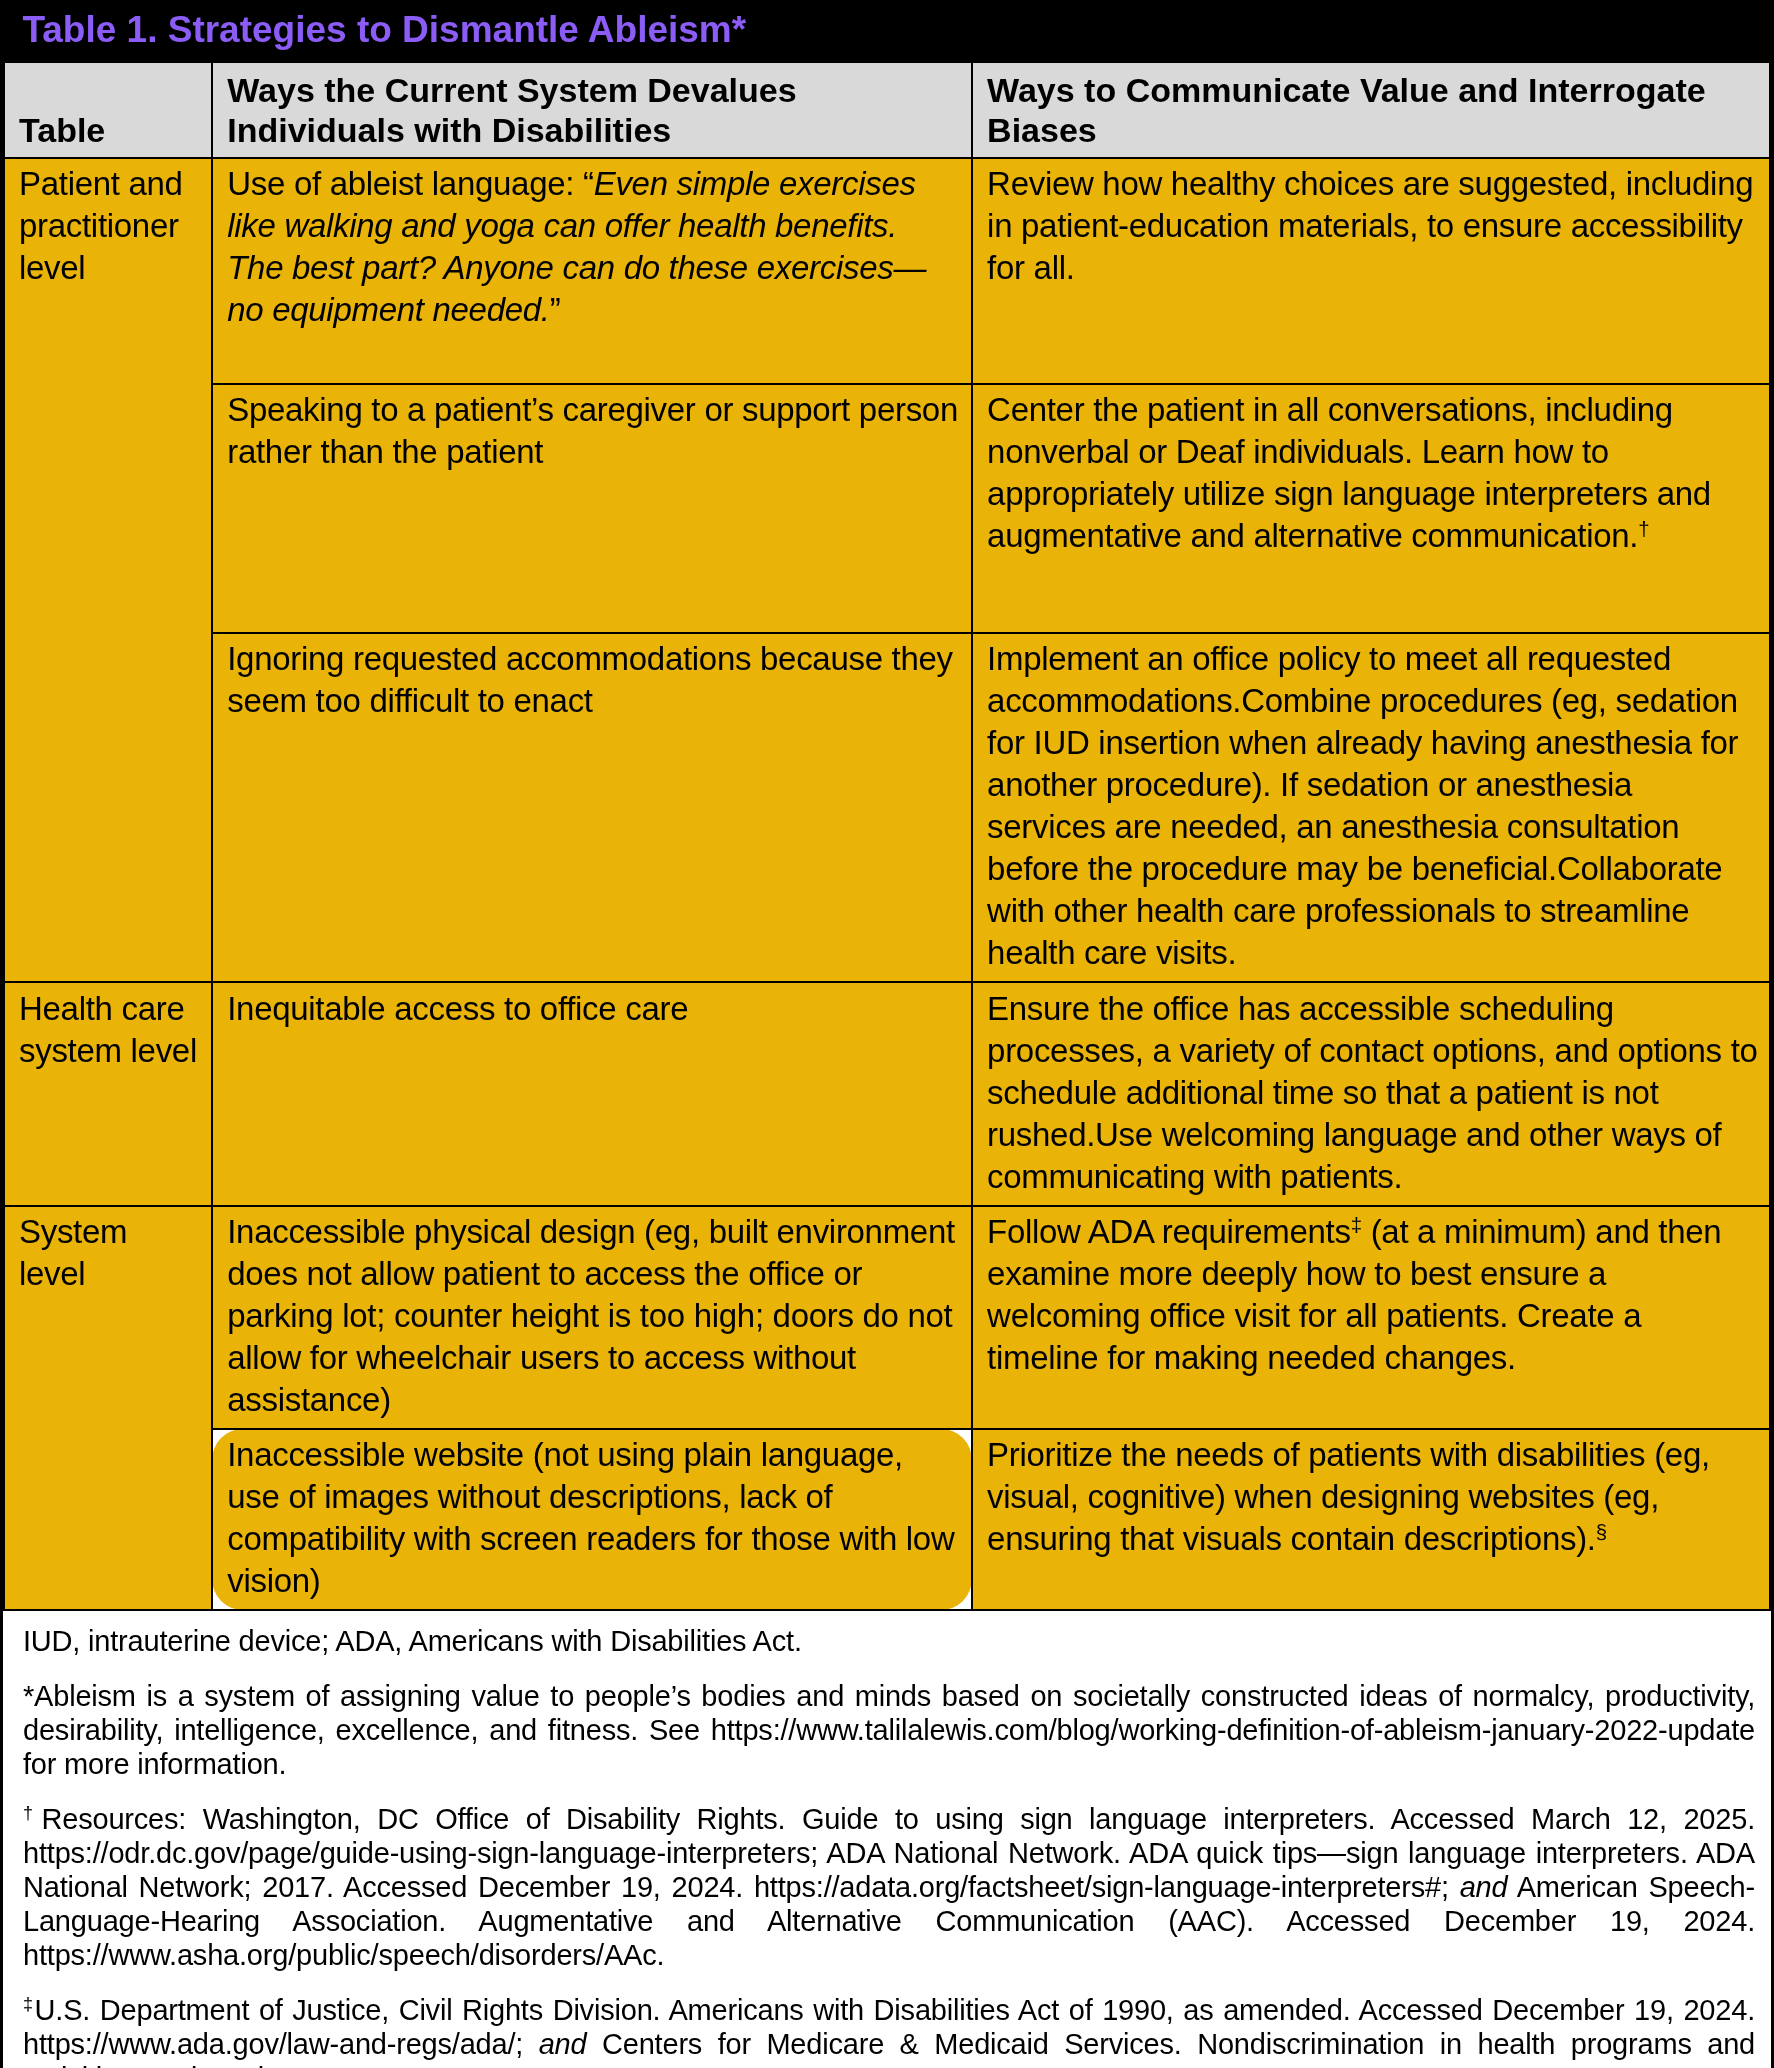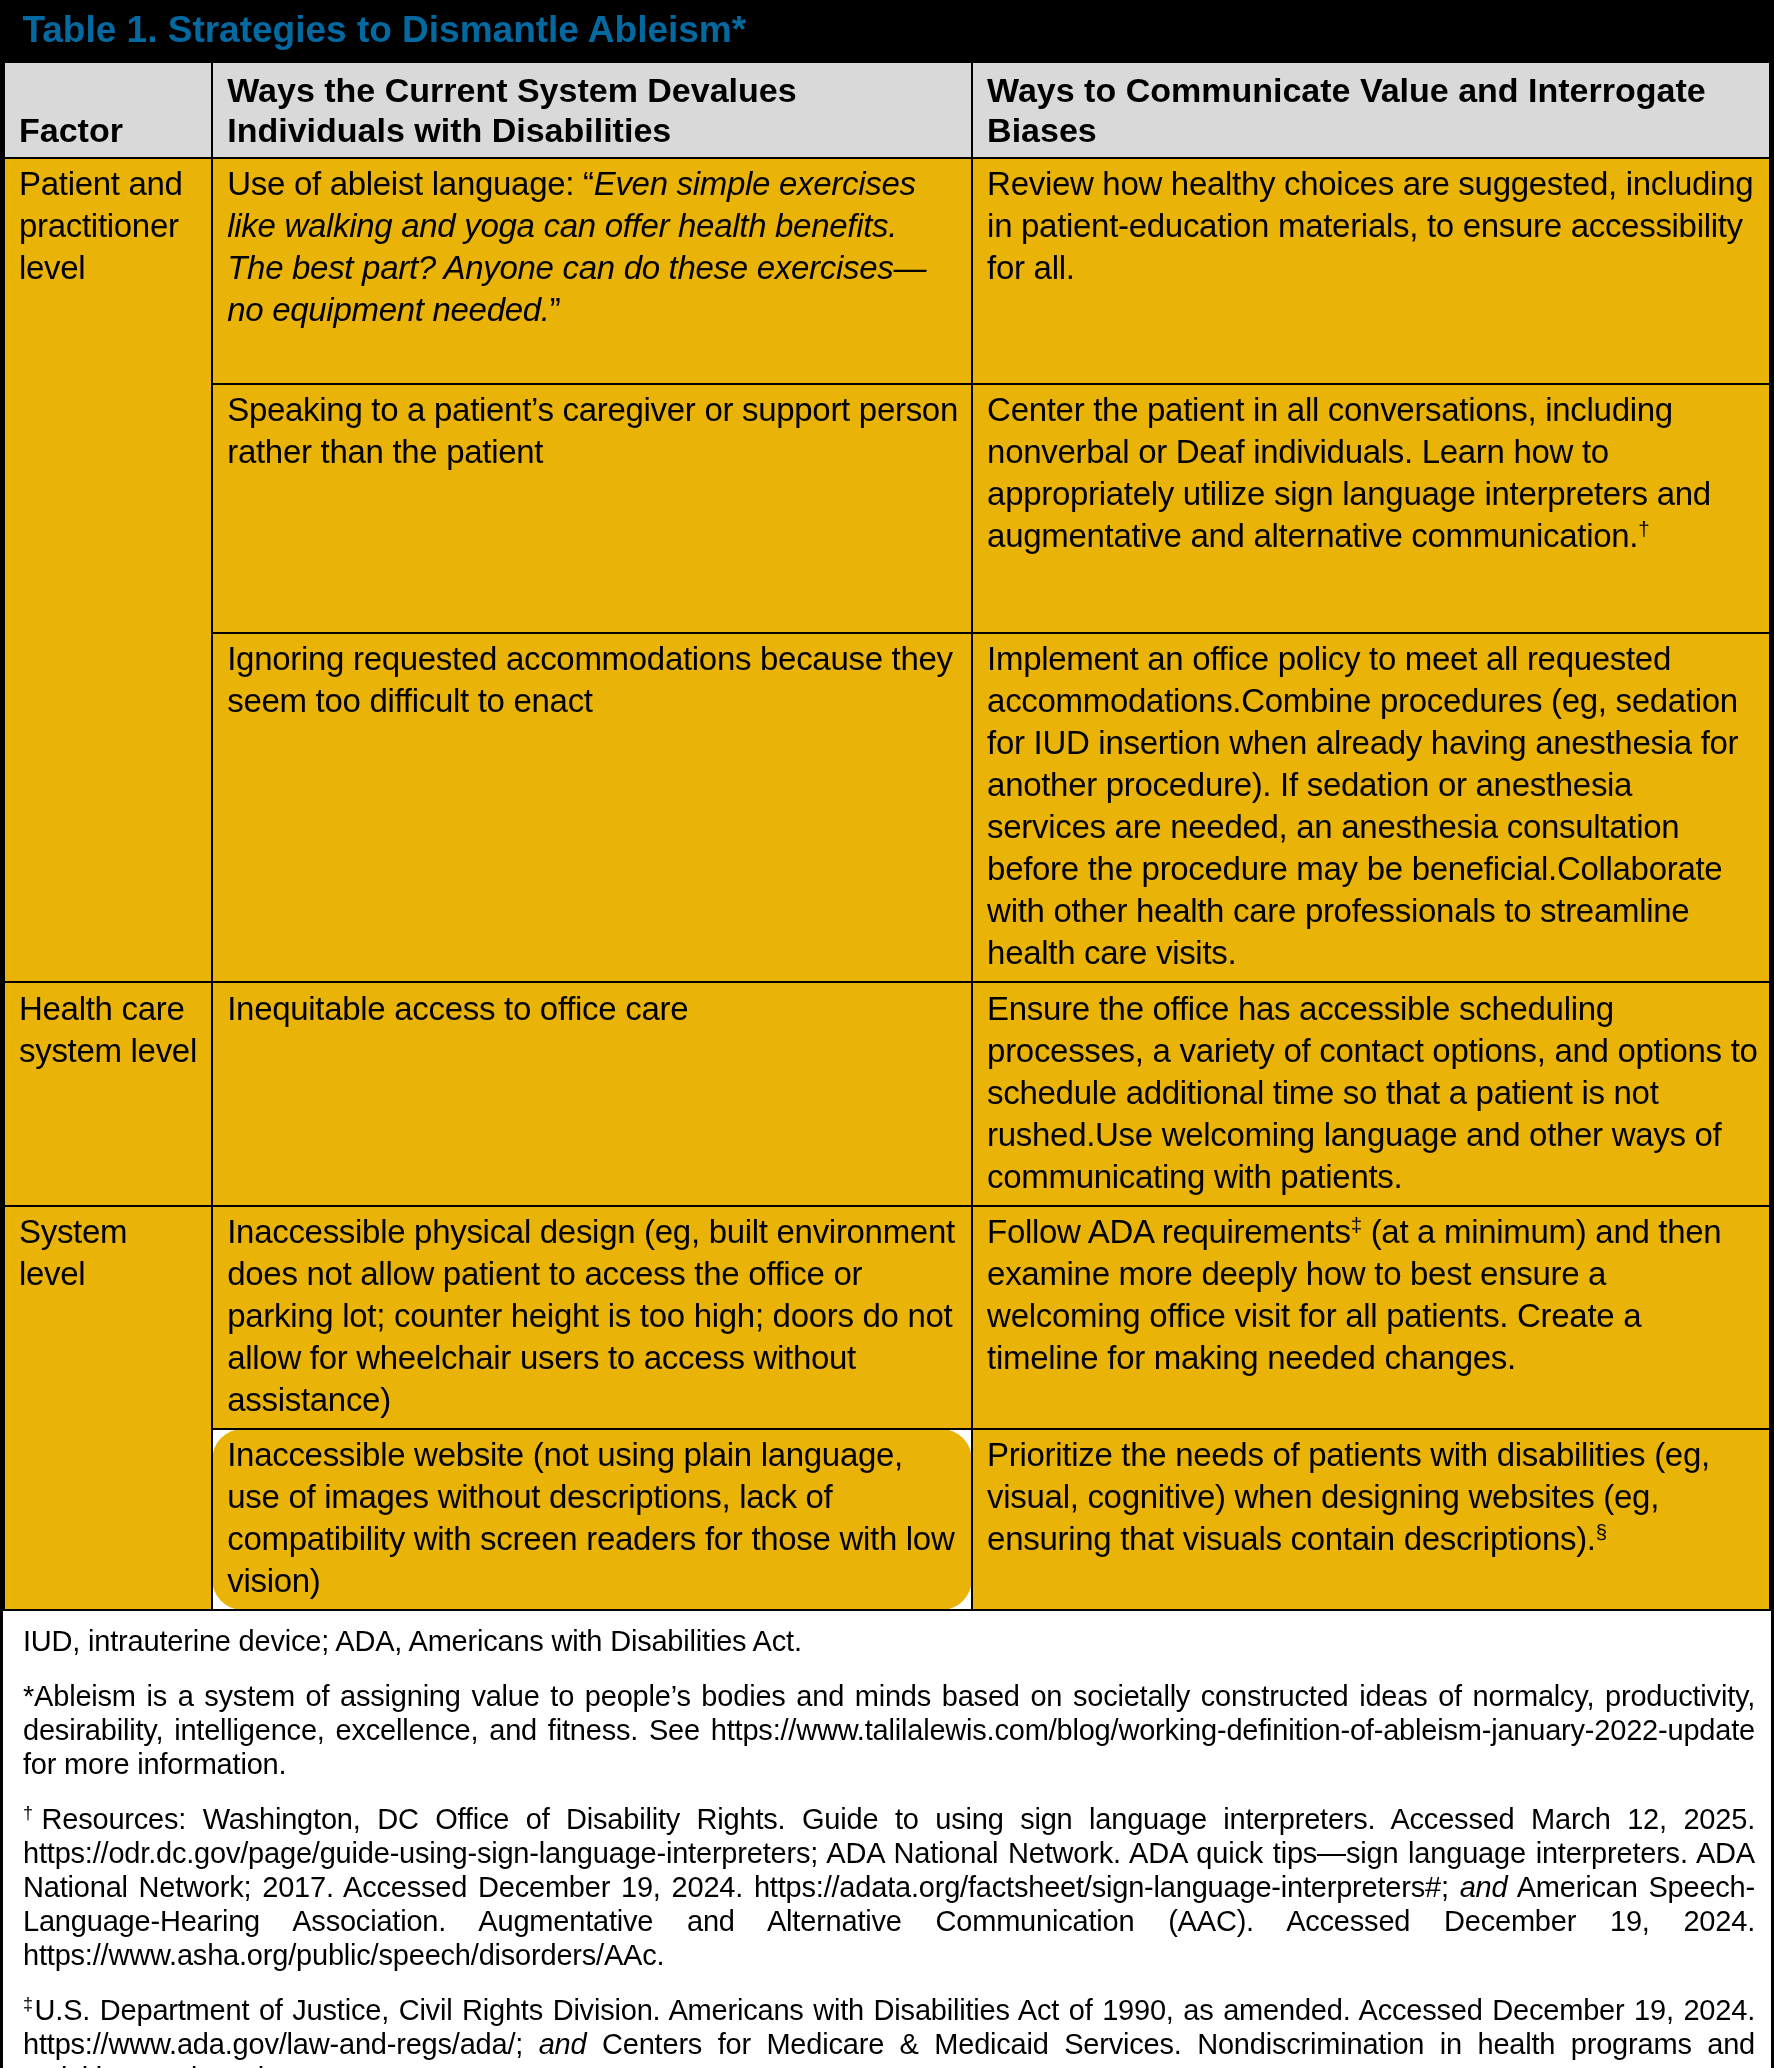--- a/index.html
+++ b/index.html
@@ -10,21 +10,21 @@
     color: #000000;
   }
   .table-wrap {
     box-sizing: border-box;
     width: 1774px;
     border: 3.5px solid #000000;
     background: #ffffff;
   }
   .title-bar {
     background: #000000;
-    color: #0369a1;
+    color: #8b5cf6;
     font-size: 37px;
     font-weight: bold;
     padding: 6.2px 8.8px 9.7px 19.4px;
     letter-spacing: 0px;
   }
   table.main {
     border-collapse: collapse;
     table-layout: fixed;
     width: 100%;
   }
@@ -89,21 +89,21 @@
   <div class="title-bar">Table 1. Strategies to Dismantle Ableism*</div>
 
   <table class="main">
     <colgroup>
       <col class="c1">
         <col class="c2">
         <col class="c3">
     </colgroup>
     <thead>
       <tr>
-        <th>Factor</th>
+        <th>Table</th>
         <th>Ways the Current System Devalues Individuals with Disabilities</th>
         <th>Ways to Communicate Value and Interrogate Biases</th>
       </tr>
     </thead>
     <tbody>
       <tr>
         <td rowspan="3">Patient and practitioner level</td>
         <td class="h1"><span>Use of ableist language: “</span><em>Even simple exercises like walking and yoga can offer health benefits. The best part? Anyone can do these exercises—no equipment needed.</em><span>”</span></td>
         <td>Review how healthy choices are suggested, including in patient-education materials, to ensure accessibility for all.</td>
       </tr>

